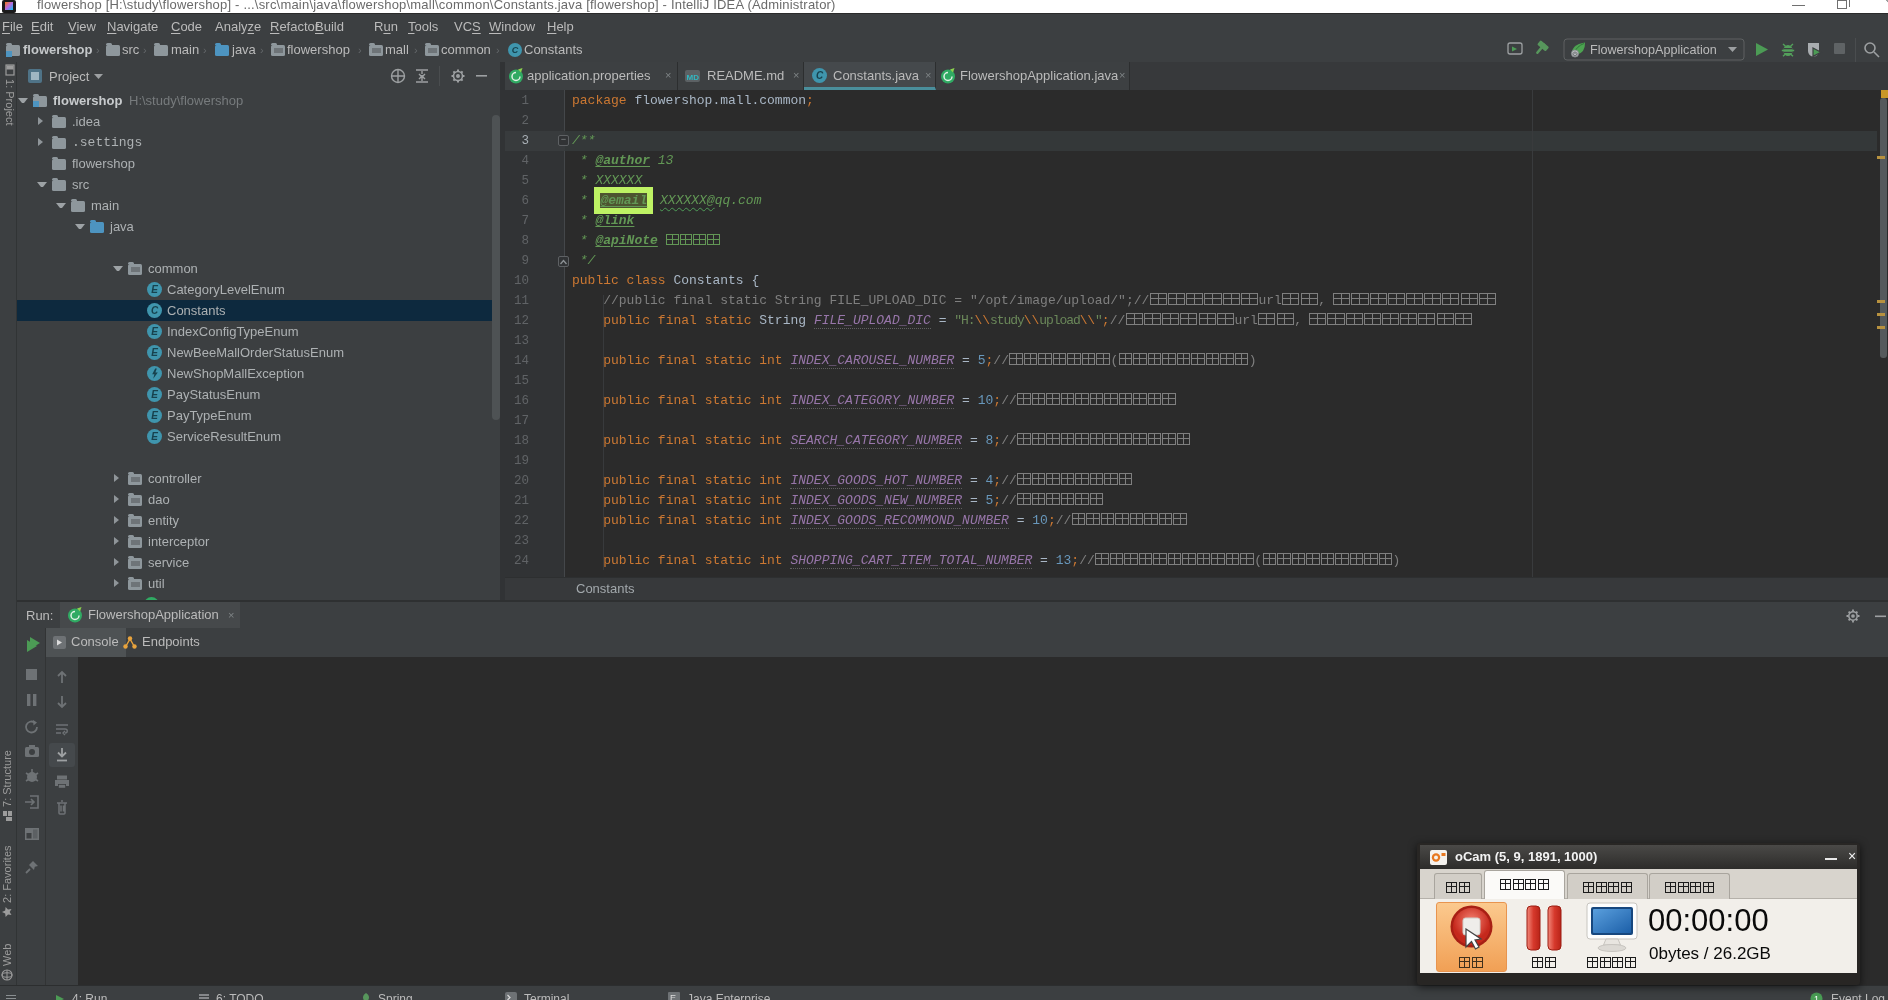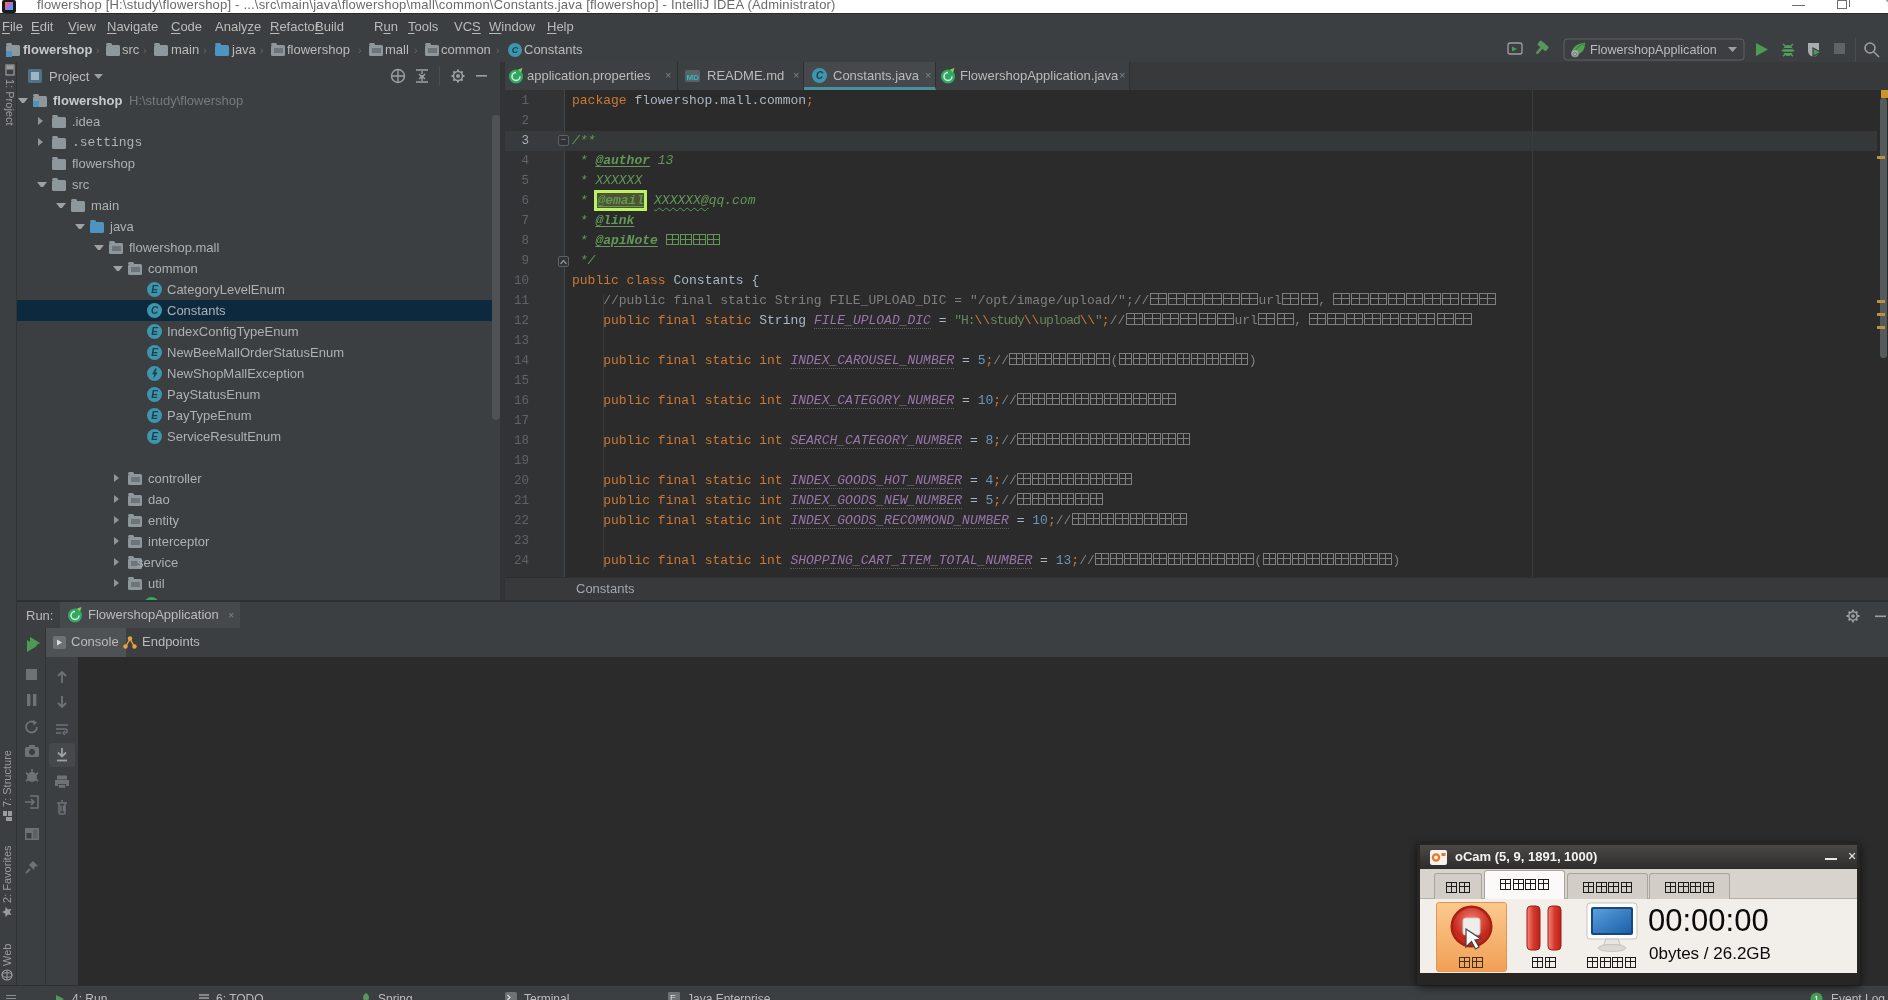--- a/index.html
+++ b/index.html
@@ -300,27 +300,20 @@
         </span>
         <span class="lbl" style="left:74px;">main</span>
       </div>
       <div class="trow" style="top:126px">
         <i class="arr" style="left:58px;top:8px;border-left:4.5px solid transparent;border-right:4.5px solid transparent;border-top:5.5px solid #9da2a5;position:absolute"></i>
         <span class="tico" style="left:73px">
           <i class="folder blue" style="top:3px;left:0"></i>
         </span>
         <span class="lbl" style="left:93px;">java</span>
       </div>
-      <div class="trow" style="top:147px">
-        <i class="arr" style="left:77px;top:8px;border-left:4.5px solid transparent;border-right:4.5px solid transparent;border-top:5.5px solid #9da2a5;position:absolute"></i>
-        <span class="tico" style="left:92px">
-          <i class="folder pkg" style="top:3px;left:0"></i>
-        </span>
-        <span class="lbl" style="left:112px;">flowershop.mall</span>
-      </div>
       <div class="trow" style="top:168px">
         <i class="arr" style="left:96px;top:8px;border-left:4.5px solid transparent;border-right:4.5px solid transparent;border-top:5.5px solid #9da2a5;position:absolute"></i>
         <span class="tico" style="left:111px">
           <i class="folder pkg" style="top:3px;left:0"></i>
         </span>
         <span class="lbl" style="left:131px;">common</span>
       </div>
       <div class="trow" style="top:189px">
         <span class="tico" style="left:130px">
           <i class="cir" style="top:0;left:0">E</i>
@@ -398,21 +391,21 @@
         <span class="tico" style="left:111px">
           <i class="folder pkg" style="top:3px;left:0"></i>
         </span>
         <span class="lbl" style="left:131px;">interceptor</span>
       </div>
       <div class="trow" style="top:462px">
         <i class="arr" style="left:97px;top:6px;border-top:4.5px solid transparent;border-bottom:4.5px solid transparent;border-left:5.5px solid #8f9599;position:absolute"></i>
         <span class="tico" style="left:111px">
           <i class="folder pkg" style="top:3px;left:0"></i>
         </span>
-        <span class="lbl" style="left:120px;">service</span>
+        <span class="lbl" style="left:131px;">service</span>
       </div>
       <div class="trow" style="top:483px">
         <i class="arr" style="left:97px;top:6px;border-top:4.5px solid transparent;border-bottom:4.5px solid transparent;border-left:5.5px solid #8f9599;position:absolute"></i>
         <span class="tico" style="left:111px">
           <i class="folder pkg" style="top:3px;left:0"></i>
         </span>
         <span class="lbl" style="left:131px;">util</span>
       </div>
       <div class="trow" style="top:504px">
         <span class="tico" style="left:127px">
@@ -491,21 +484,21 @@
         <div class="foldbox" style="left:53px;top:45px">−</div>
         <div class="foldbox" style="left:53px;top:166px"><svg width="9" height="9" style="margin-top:1px">
             <path d="M1.5 6 L4.5 2.5 L7.5 6" fill="none" stroke="#8d9295" stroke-width="1.3"></path>
           </svg></div>
       </div>
   <div id="codelines">
         <div class="cline" style="top:1px"><span class="kw">package</span> flowershop.mall.common<span class="kw">;</span></div>
         <div class="cline" style="top:41px"><span class="doc">/**</span></div>
         <div class="cline" style="top:61px"><span class="doc"> * <span class="doct">@author</span> 13</span></div>
         <div class="cline" style="top:81px"><span class="doc"> * XXXXXX</span></div>
-        <div class="cline" style="top:101px"><span class="doc"> * <span class="doct" style="background:#4d5430;border:3px solid #bef264;margin:8px -1px">@email</span> <span style="text-decoration:underline wavy #4e9b57;text-decoration-thickness:1px;text-underline-offset:3px">XXXXXX@</span>qq.com</span></div>
+        <div class="cline" style="top:101px"><span class="doc"> * <span class="doct" style="background:#4d5430;border:6px solid #bef264;margin:8px -1px">@email</span> <span style="text-decoration:underline wavy #4e9b57;text-decoration-thickness:1px;text-underline-offset:3px">XXXXXX@</span>qq.com</span></div>
         <div class="cline" style="top:121px"><span class="doc"> * <span class="doct">@link</span></span></div>
         <div class="cline" style="top:141px"><span class="doc"> * <span class="doct">@apiNote</span> <i class="h j"></i><i class="h j"></i><i class="h j"></i><i class="h j"></i></span></div>
         <div class="cline" style="top:161px"><span class="doc"> */</span></div>
         <div class="cline" style="top:181px"><span class="kw">public class</span> Constants {</div>
         <div class="cline" style="top:201px">    <span class="cmt">//public final static String FILE_UPLOAD_DIC = "/opt/image/upload/";//<i class="h w"></i><i class="h w"></i><i class="h w"></i><i class="h w"></i><i class="h w"></i><i class="h w"></i>url<i class="h w"></i><i class="h w"></i><span class="fw">,</span><i class="h w"></i><i class="h w"></i><i class="h w"></i><i class="h w"></i><i class="h w"></i><i class="h w"></i><i class="h w"></i><i class="h w"></i><i class="h w"></i></span></div>
         <div class="cline" style="top:221px">    <span class="kw">public final static</span> String <span class="cst">FILE_UPLOAD_DIC</span> = <span class="str2">"H:<span class="esc">\\</span>study<span class="esc">\\</span>upload<span class="esc">\\</span>"</span><span class="kw">;</span><span class="cmt">//<i class="h w"></i><i class="h w"></i><i class="h w"></i><i class="h w"></i><i class="h w"></i><i class="h w"></i>url<i class="h w"></i><i class="h w"></i><span class="fw">,</span><i class="h w"></i><i class="h w"></i><i class="h w"></i><i class="h w"></i><i class="h w"></i><i class="h w"></i><i class="h w"></i><i class="h w"></i><i class="h w"></i></span></div>
         <div class="cline" style="top:261px">    <span class="kw">public final static int</span> <span class="cst">INDEX_CAROUSEL_NUMBER</span> = <span class="num">5</span><span class="kw">;</span><span class="cmt">//<i class="h"></i><i class="h"></i><i class="h"></i><i class="h"></i><i class="h"></i><i class="h"></i><i class="h"></i>(<i class="h"></i><i class="h"></i><i class="h"></i><i class="h"></i><i class="h"></i><i class="h"></i><i class="h"></i><i class="h"></i><i class="h"></i>)</span></div>
         <div class="cline" style="top:301px">    <span class="kw">public final static int</span> <span class="cst">INDEX_CATEGORY_NUMBER</span> = <span class="num">10</span><span class="kw">;</span><span class="cmt">//<i class="h"></i><i class="h"></i><i class="h"></i><i class="h"></i><i class="h"></i><i class="h"></i><i class="h"></i><i class="h"></i><i class="h"></i><i class="h"></i><i class="h"></i></span></div>
         <div class="cline" style="top:341px">    <span class="kw">public final static int</span> <span class="cst">SEARCH_CATEGORY_NUMBER</span> = <span class="num">8</span><span class="kw">;</span><span class="cmt">//<i class="h"></i><i class="h"></i><i class="h"></i><i class="h"></i><i class="h"></i><i class="h"></i><i class="h"></i><i class="h"></i><i class="h"></i><i class="h"></i><i class="h"></i><i class="h"></i></span></div>
         <div class="cline" style="top:381px">    <span class="kw">public final static int</span> <span class="cst">INDEX_GOODS_HOT_NUMBER</span> = <span class="num">4</span><span class="kw">;</span><span class="cmt">//<i class="h"></i><i class="h"></i><i class="h"></i><i class="h"></i><i class="h"></i><i class="h"></i><i class="h"></i><i class="h"></i></span></div>

